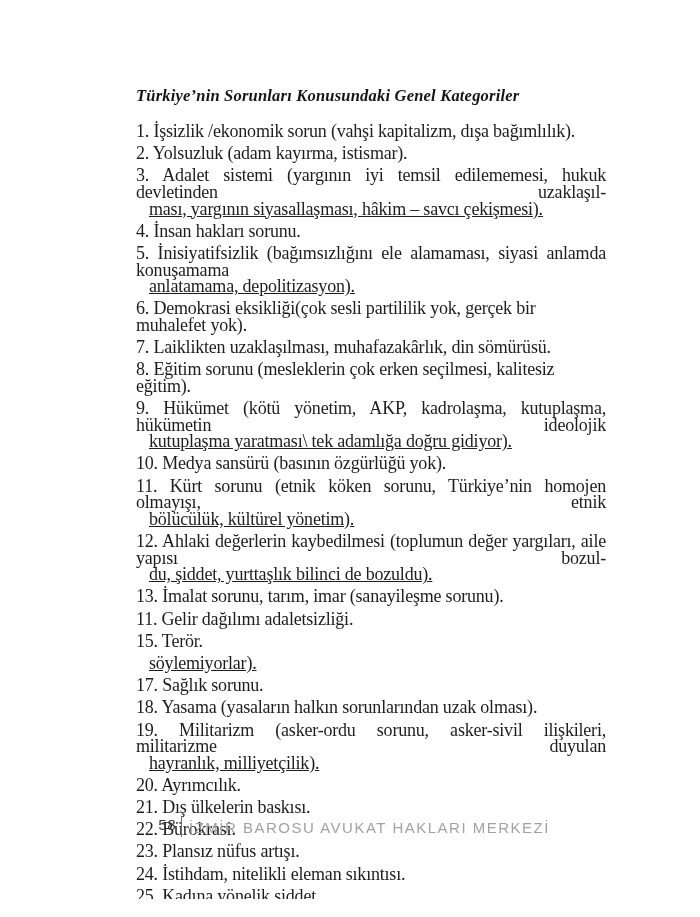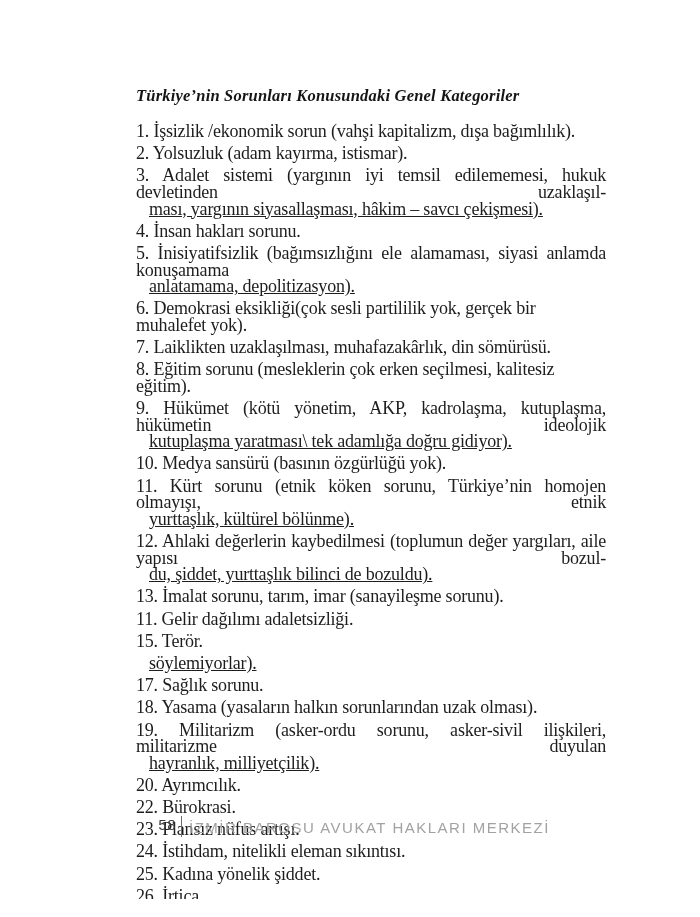--- a/index.html
+++ b/index.html
@@ -117,21 +117,21 @@
         </div>
         <div class="list-item">
           <div class="line just">9. Hükümet (kötü yönetim, AKP, kadrolaşma, kutuplaşma, hükümetin ideolojik</div>
           <div class="line cont">kutuplaşma yaratması\ tek adamlığa doğru gidiyor).</div>
         </div>
         <div class="list-item">
           <div class="line">10. Medya sansürü (basının özgürlüğü yok).</div>
         </div>
         <div class="list-item">
           <div class="line just">11. Kürt sorunu (etnik köken sorunu, Türkiye’nin homojen olmayışı, etnik</div>
-          <div class="line cont">yurttaşlık, kültürel bölünme).</div>
+          <div class="line cont">bölücülük, kültürel yönetim).</div>
         </div>
         <div class="list-item">
           <div class="line just">12. Ahlaki değerlerin kaybedilmesi (toplumun değer yargıları, aile yapısı bozul-</div>
           <div class="line cont">du, şiddet, yurttaşlık bilinci de bozuldu).</div>
         </div>
         <div class="list-item">
           <div class="line">13. İmalat sorunu, tarım, imar (sanayileşme sorunu).</div>
         </div>
         <div class="list-item">
           <div class="line">11. Gelir dağılımı adaletsizliği.</div>
@@ -149,20 +149,23 @@
           <div class="line">18. Yasama (yasaların halkın sorunlarından uzak olması).</div>
         </div>
         <div class="list-item">
           <div class="line just">19. Militarizm (asker-ordu sorunu, asker-sivil ilişkileri, militarizme duyulan</div>
           <div class="line cont">hayranlık, milliyetçilik).</div>
         </div>
         <div class="list-item">
           <div class="line">20. Ayrımcılık.</div>
         </div>
         <div class="list-item">
+          <div class="line">21. Dış ülkelerin baskısı.</div>
+        </div>
+        <div class="list-item">
           <div class="line">22. Bürokrasi.</div>
         </div>
         <div class="list-item">
           <div class="line">23. Plansız nüfus artışı.</div>
         </div>
         <div class="list-item">
           <div class="line">24. İstihdam, nitelikli eleman sıkıntısı.</div>
         </div>
         <div class="list-item">
           <div class="line">25. Kadına yönelik şiddet.</div>

